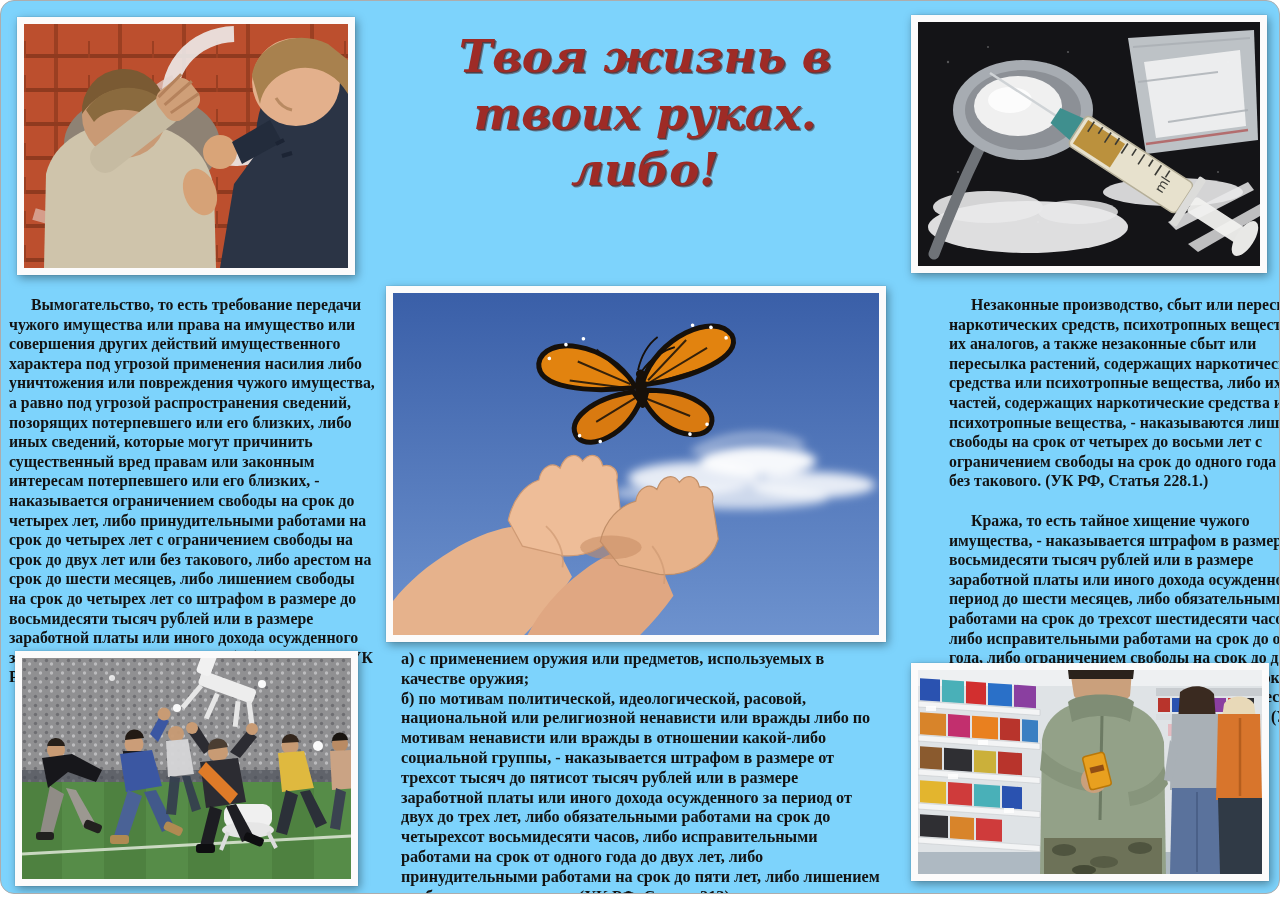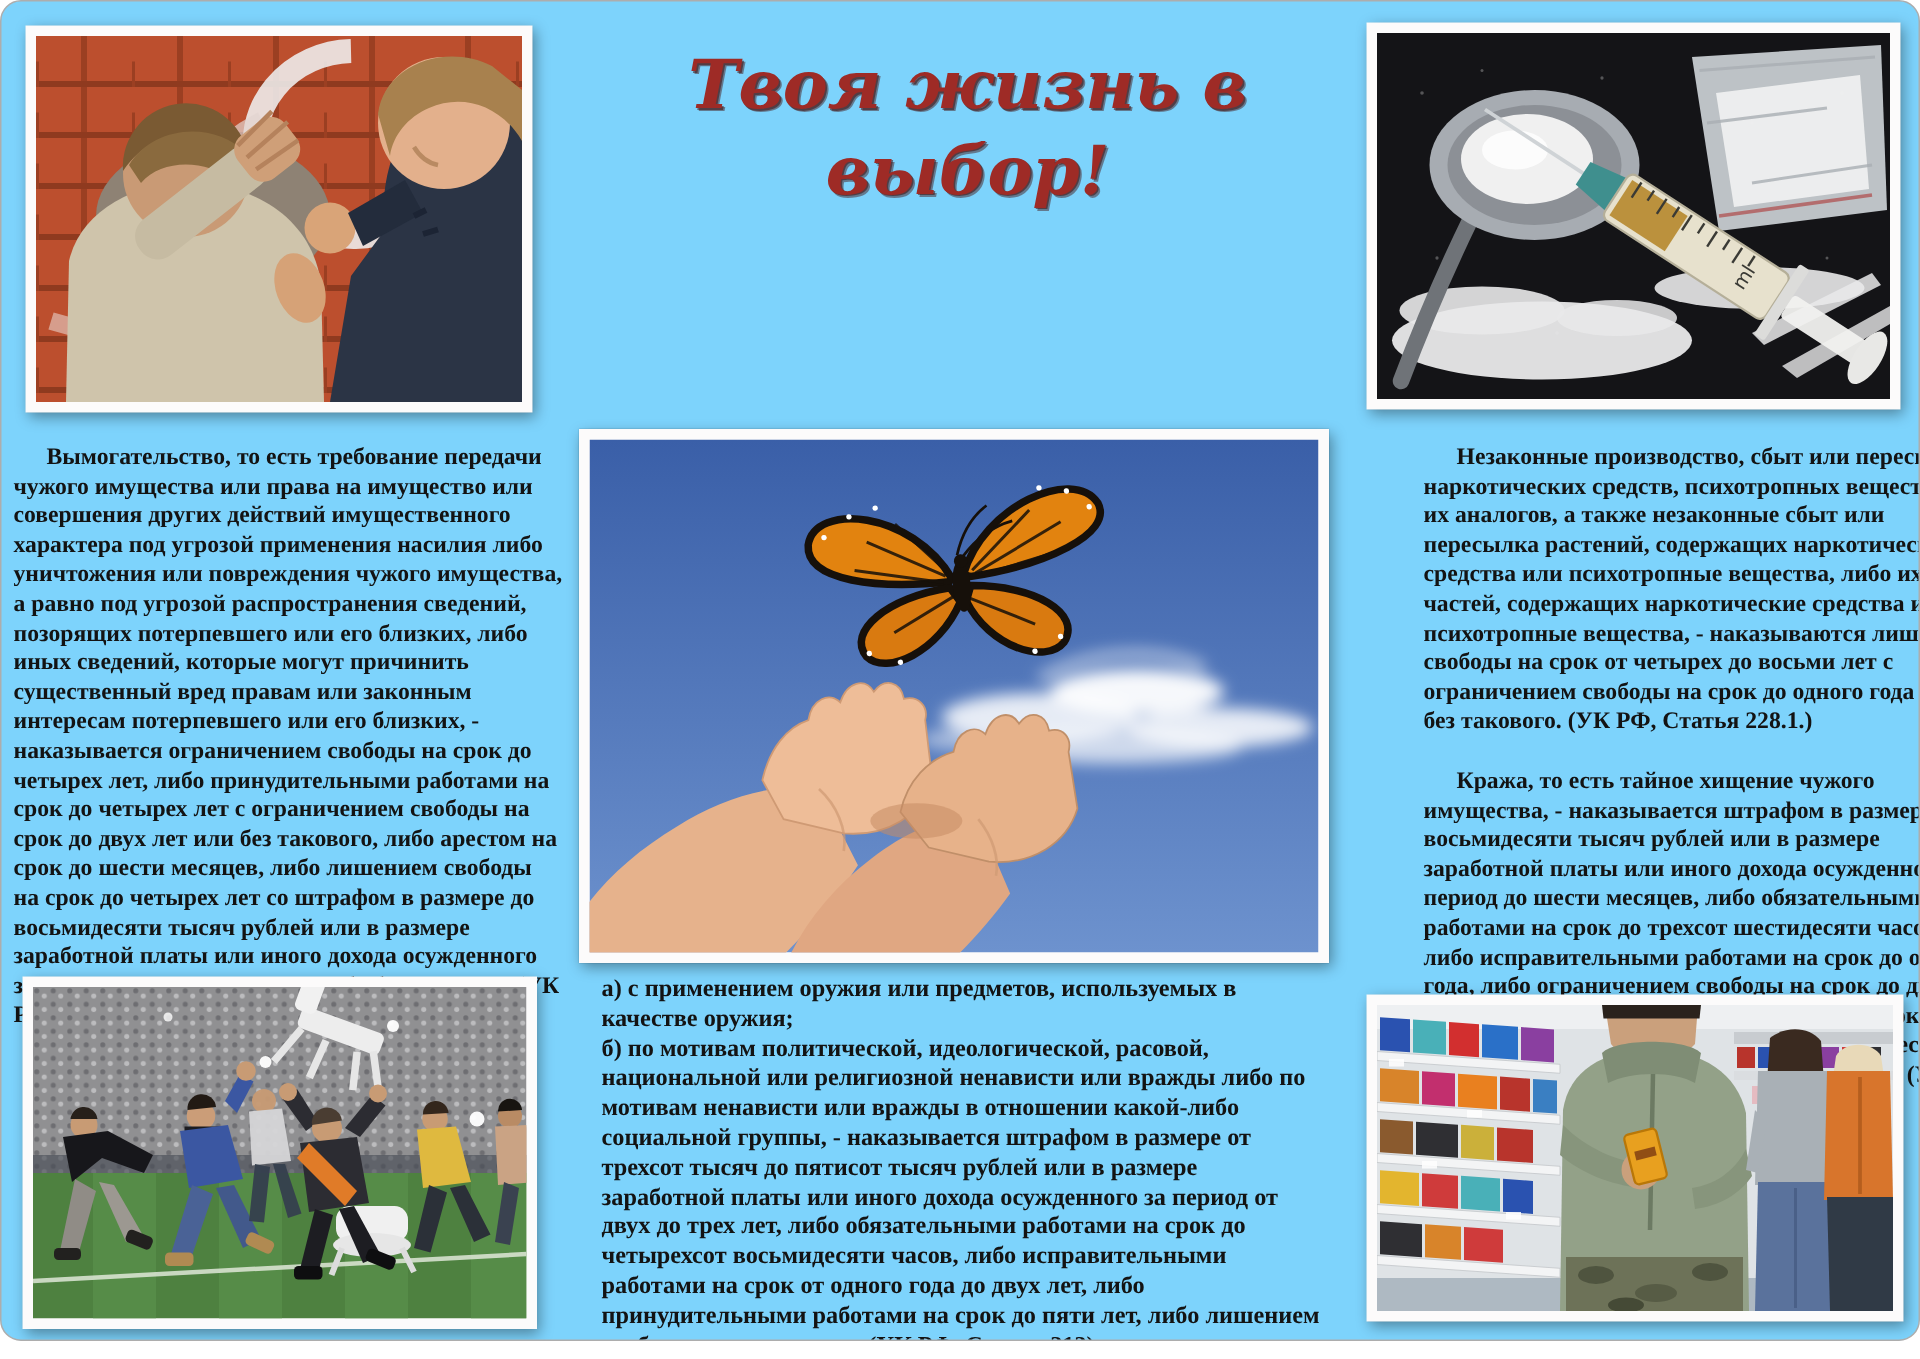--- a/index.html
+++ b/index.html
@@ -74,21 +74,22 @@
         <circle cx="196" cy="128" r="17" fill="#d9a478"></circle>
         <path d="M208,118 L246,96 L258,118 L218,140 Z" fill="#232c3c"></path>
         <ellipse cx="176" cy="168" rx="16" ry="24" fill="#d6a277" transform="rotate(-20 176 168)"></ellipse>
         <path d="M252,120 l8,-4 M258,132 l10,-3" stroke="#1c2434" stroke-width="4"></path>
       </g>
     </svg>
   </div>
 
   <div class="poster-title">
     <div>Твоя жизнь в</div>
-    <div>выбор!</div>
+    <div>твоих руках.</div>
+    <div>либо!</div>
   </div>
 
   <div class="photo" style="left:910px;top:14px;width:356px;height:258px;" aria-label="Шприц, ложка и пакет с белым порошком на тёмном фоне">
     <svg viewBox="0 0 342 244" preserveAspectRatio="none">
       <rect width="342" height="244" fill="#141417"></rect>
       <g fill="#ffffff" opacity=".28">
         <circle cx="30" cy="40" r="1.2"></circle>
           <circle cx="70" cy="25" r="1"></circle>
           <circle cx="150" cy="30" r="1.1"></circle>
         <circle cx="250" cy="60" r="1"></circle>

